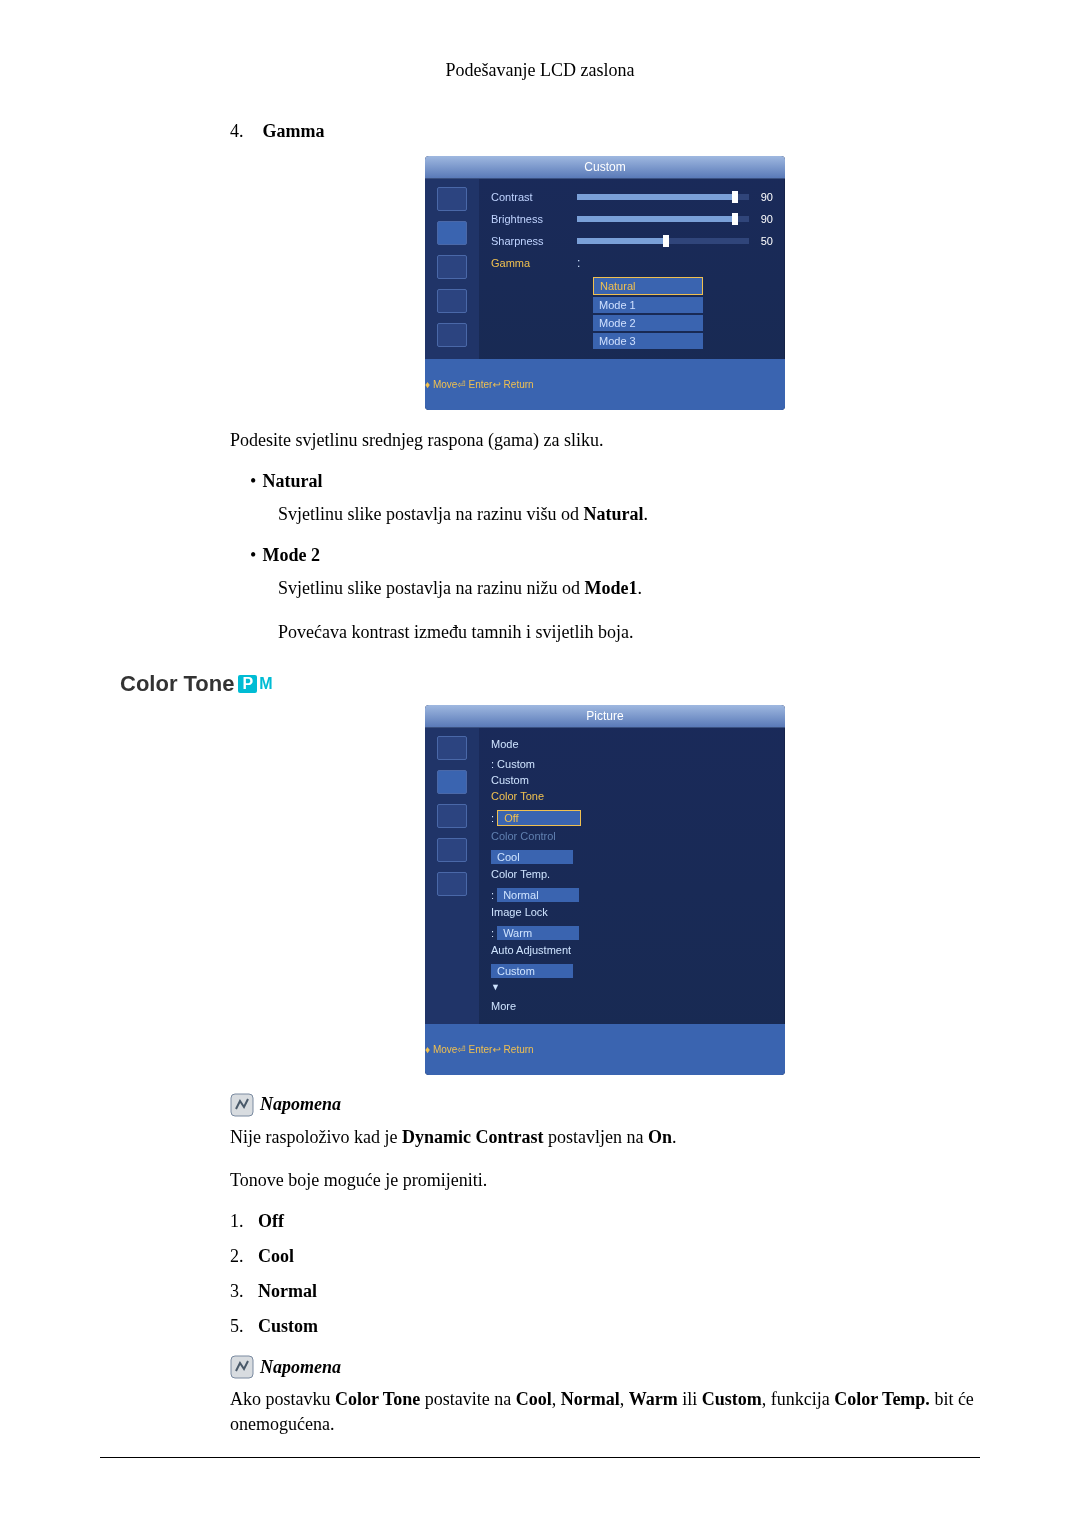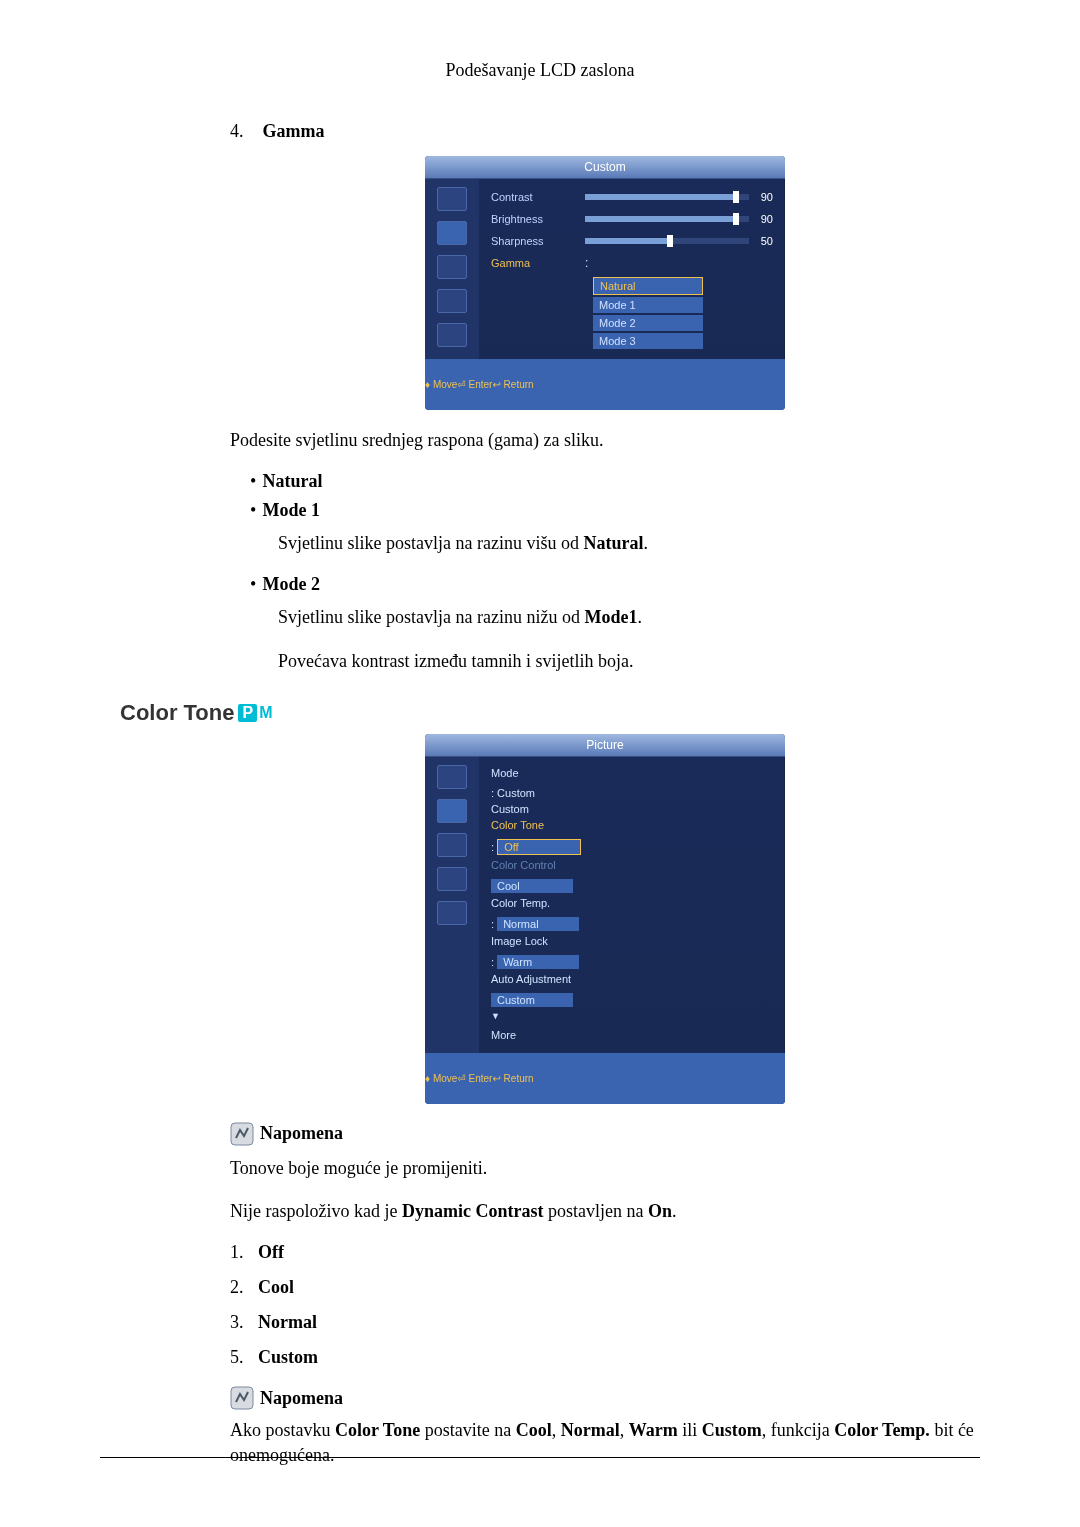--- a/index.html
+++ b/index.html
@@ -84,20 +84,21 @@
     gap: 6px;
     margin: 18px 0 8px 0;
   }
   .note-icon {
     width: 24px;
     height: 24px;
     display: inline-block;
   }
   .note-text {
     font-weight: bold;
+    font-style: italic;
   }
   hr.footer-rule {
     position: absolute;
     left: 100px;
     right: 100px;
     bottom: 60px;
     border: none;
     border-top: 1px solid #000;
   }
 
@@ -142,21 +143,20 @@
   .osd-side .side-icon.active {
     background: #3a64b0;
   }
   .osd-main {
     flex: 1;
     padding: 10px 12px 8px 12px;
   }
   .osd-row {
     display: flex;
     align-items: center;
-    gap: 8px;
     margin-bottom: 6px;
     height: 16px;
   }
   .osd-label { width: 86px; font-size: 11px; color: #c0d4ff; }
   .osd-label.gold { color: #f0c050; }
   .osd-slider {
     flex: 1;
     display: flex;
     align-items: center;
     gap: 6px;
@@ -305,24 +305,20 @@
         <span>↩ <span>Return</span></span>
       </div>
     </div>
 
     <p class="para">Podesite svjetlinu srednjeg raspona (gama) za sliku.</p>
 
     <div class="bullet-row">
       <span class="dot">•</span>
       <span class="bold">Natural</span>
     </div>
-    <div class="bullet-row">
-      <span class="dot">•</span>
-      <span class="bold">Mode 1</span>
-    </div>
     <p class="sub-para">
       <span>Svjetlinu slike postavlja na razinu višu od </span><span class="bold">Natural</span>.
     </p>
 
     <div class="bullet-row">
       <span class="dot">•</span>
       <span class="bold">Mode 2</span>
     </div>
     <p class="sub-para">
       <span>Svjetlinu slike postavlja na razinu nižu od </span><span class="bold">Mode1</span>.
@@ -394,25 +390,25 @@
 
     <div class="note-row">
       <span class="note-icon">
         <svg viewBox="0 0 24 24">
             <rect x="1" y="1" width="22" height="22" rx="4" fill="#d8dce0" stroke="#7a8aa0"></rect>
             <path d="M6 16 L10 8 L14 14 L18 6" fill="none" stroke="#4a5a6a" stroke-width="2"></path>
           </svg>
       </span>
       <span class="note-text">Napomena</span>
     </div>
-    <p class="para">Tonove boje moguće je promijeniti.</p>
-
     <p class="para" style="margin-top:4px;">
       <span>Nije raspoloživo kad je </span><span class="bold">Dynamic Contrast</span><span> postavljen na </span><span class="bold">On</span>.
     </p>
+
+    <p class="para">Tonove boje moguće je promijeniti.</p>
 
     <p class="list-num"><span class="num">1.</span><span class="bold">Off</span></p>
     <p class="list-num"><span class="num">2.</span><span class="bold">Cool</span></p>
     <p class="list-num"><span class="num">3.</span><span class="bold">Normal</span></p>
     <p class="list-num"><span class="num">5.</span><span class="bold">Custom</span></p>
 
     <div class="note-row">
       <span class="note-icon">
         <svg viewBox="0 0 24 24">
             <rect x="1" y="1" width="22" height="22" rx="4" fill="#d8dce0" stroke="#7a8aa0"></rect>

